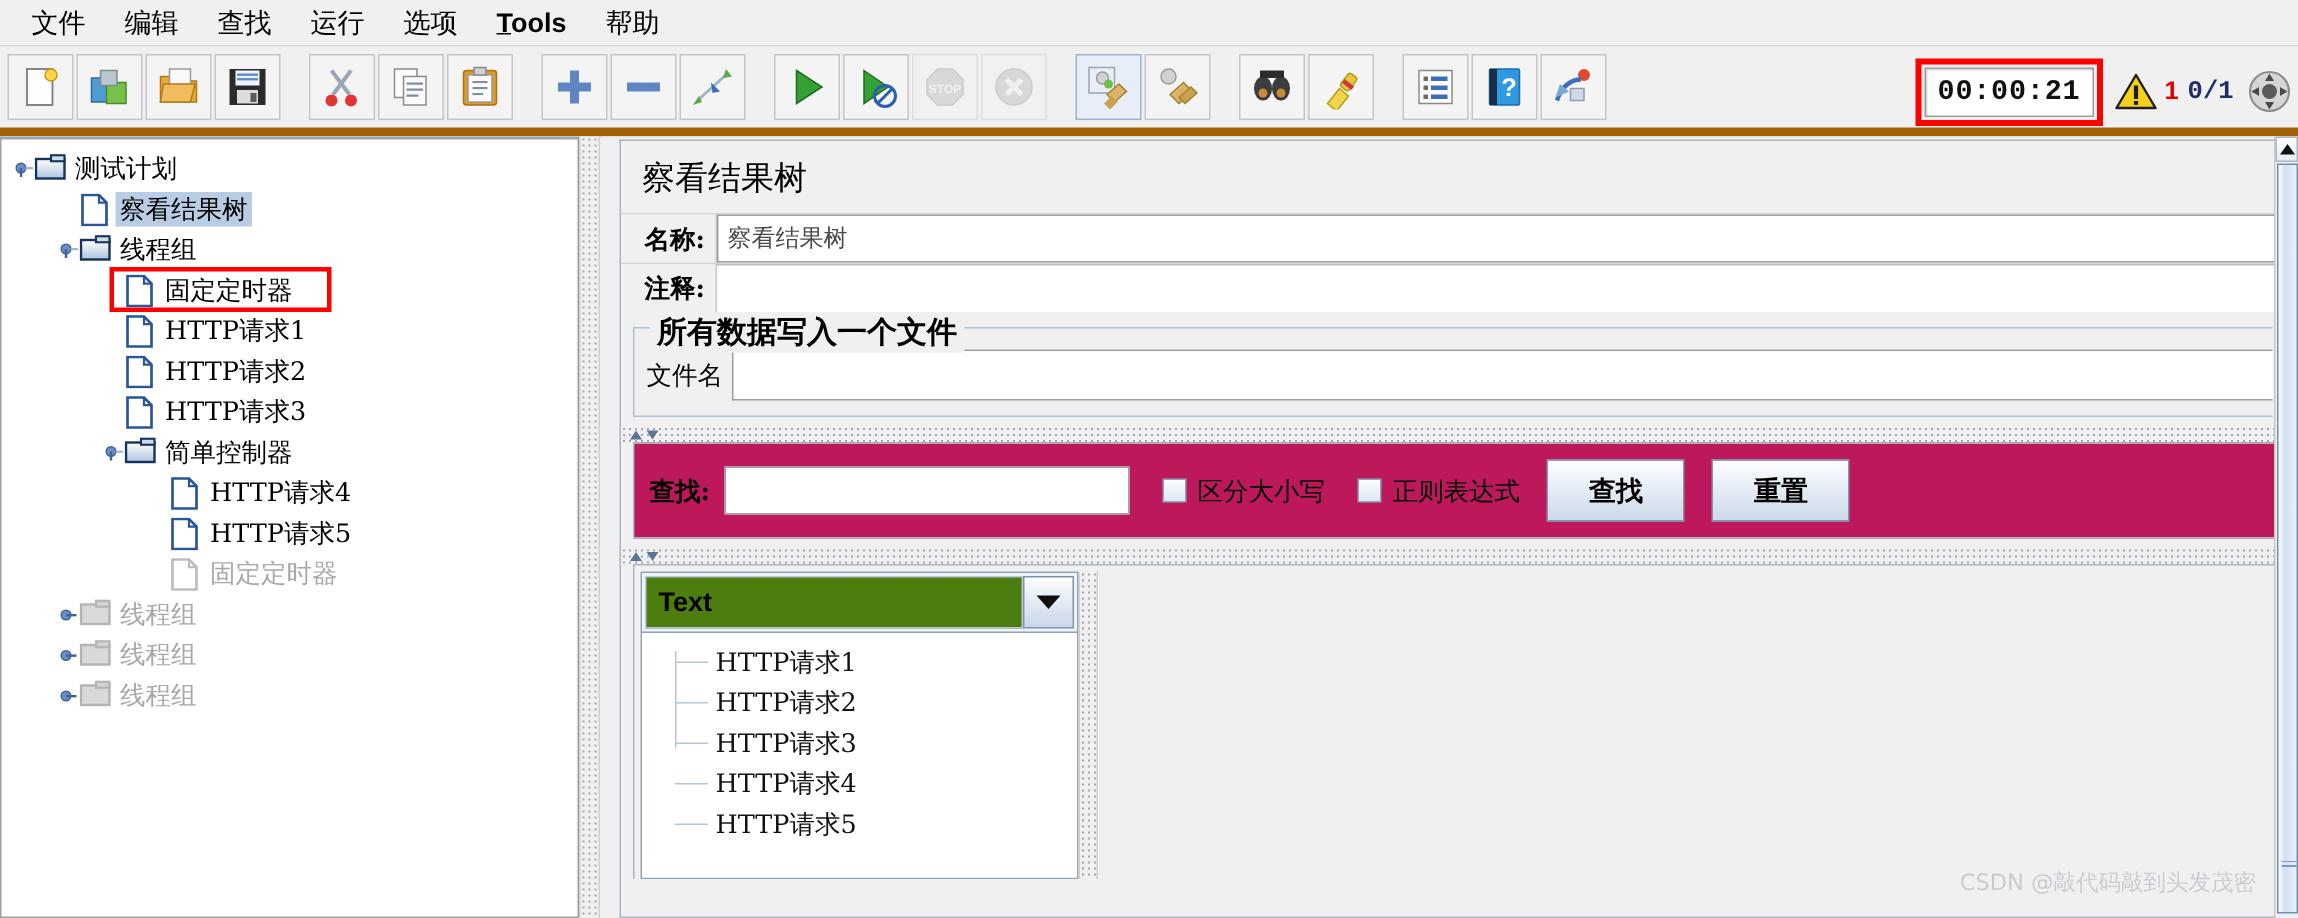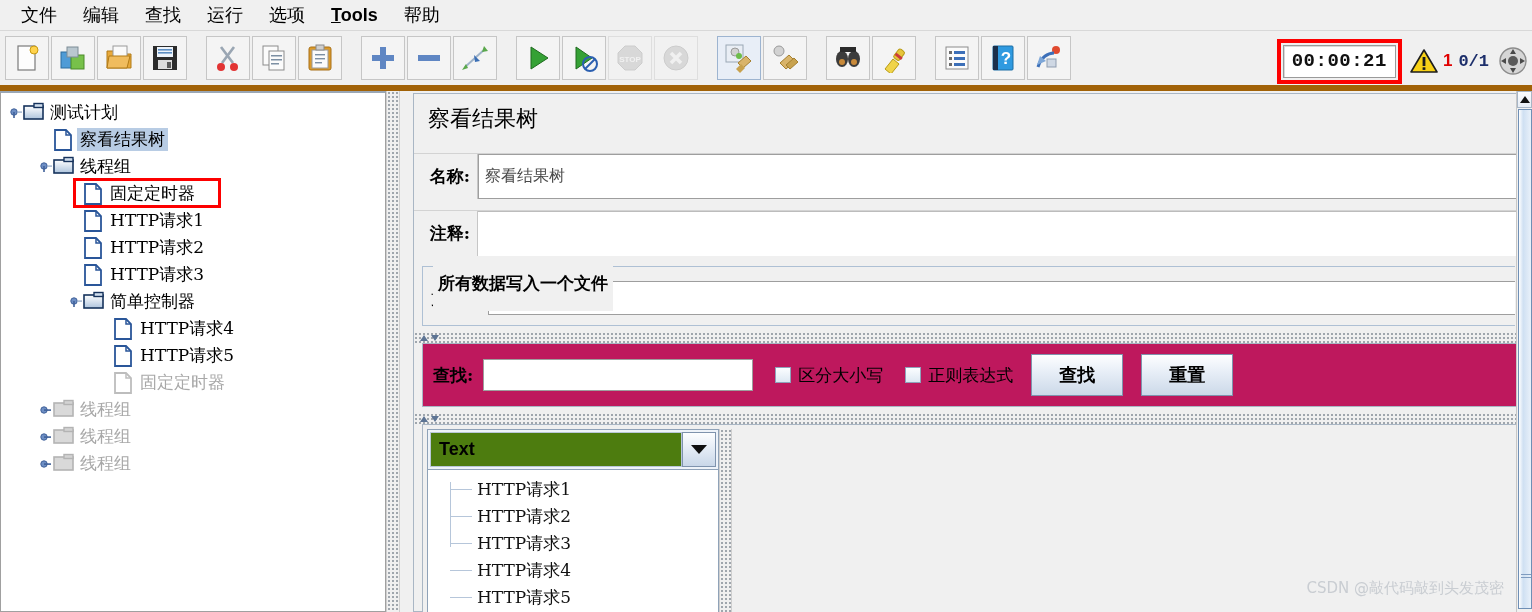--- a/index.html
+++ b/index.html
@@ -159,24 +159,23 @@
     border-right: none;
   }
   .panel-title {
     font-family: "DejaVu Serif", "Liberation Serif", serif;
     font-size: 22px; color: #000;
     padding: 10px 14px 8px 14px;
     background: #f0f0f0;
   }
   .field-row {
     display: flex; align-items: stretch;
-    height: 46px;
+    height: 33px;
     border-top: 1px solid #d3d3d3;
     background: #f0f0f0;
-    margin-top: 11px;
   }
   .field-label {
     width: 64px; min-width: 64px;
     font-family: "DejaVu Serif", "Liberation Serif", serif;
     font-weight: bold; font-size: 17px; color: #000;
     display: flex; align-items: center; justify-content: flex-end;
     padding-right: 7px;
     background: #f0f0f0;
     border-right: 1px solid #c6c6c6;
   }
@@ -197,23 +196,23 @@
     margin: 10px 8px 0 8px;
     border: 1px solid #aec0d4;
     position: relative;
     padding: 14px 0 10px 0;
     background: #f0f0f0;
     border-right: none;
   }
   .gb-title {
     position: absolute; left: 10px; top: -11px;
     background: #f0f0f0;
-    padding: 16px 5px;
-    font-family: "DejaVu Serif", "Liberation Serif", serif;
-    font-weight: bold; font-size: 17px; color: #000;
+    padding: 0 5px;
+    font-family: "DejaVu Serif", "Liberation Serif", serif;
+    font-weight: bold; font-size: 20px; color: #000;
   }
   .gb-row { display: flex; align-items: center; padding: 0 0 0 8px; }
   .gb-label {
     font-family: "DejaVu Serif", "Liberation Serif", serif;
     font-size: 17px; color: #000; margin-right: 6px; white-space: nowrap;
   }
   .gb-input {
     flex: 1; height: 34px;
     background: #ffffff;
     border: 1px solid #9e9e9e; border-right: none;

